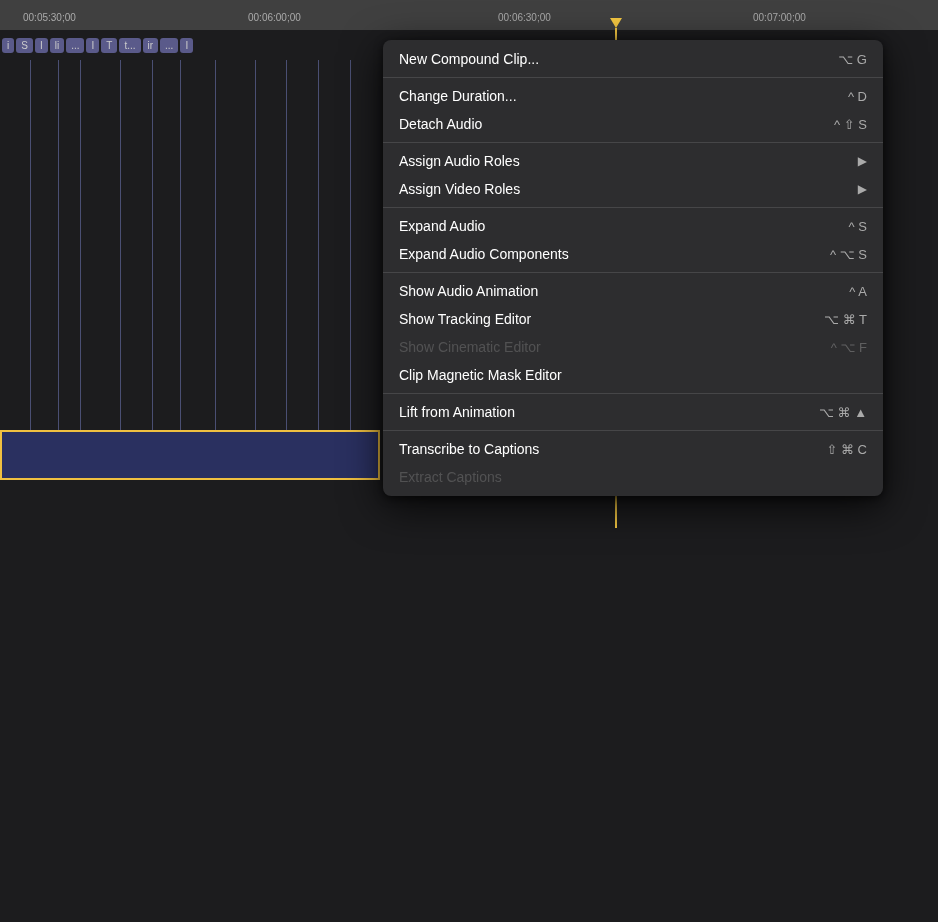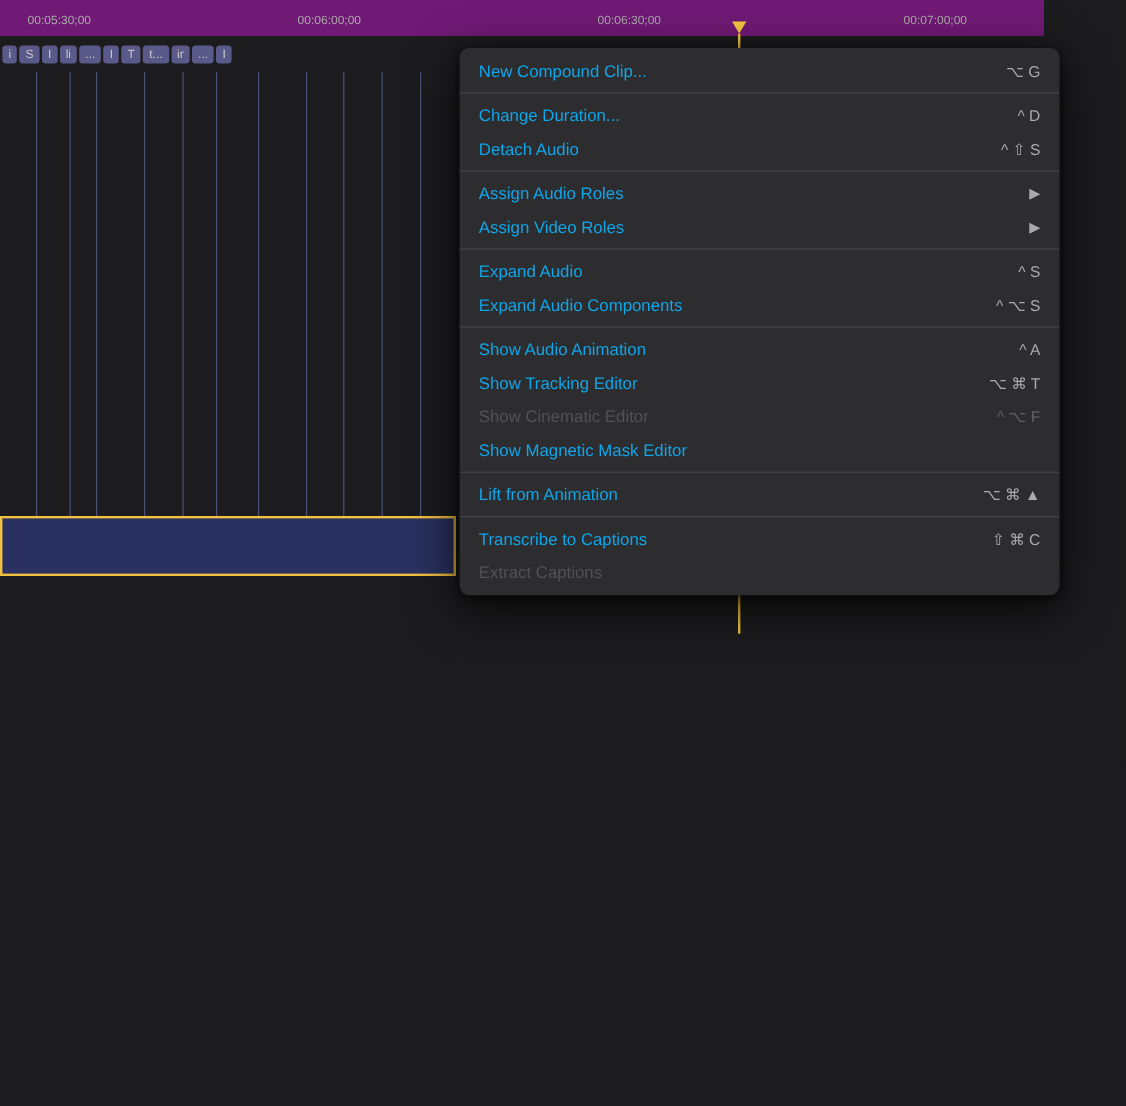--- a/index.html
+++ b/index.html
@@ -21,23 +21,23 @@
       width: 938px;
       height: 922px;
       background: #1c1c1e;
     }
 
     
     .timeline-ruler {
       position: absolute;
       top: 0;
       left: 0;
-      width: 870px;
+      width: 938px;
       height: 30px;
-      background: #701a75;
+      background: #404040;
       display: flex;
       align-items: center;
     }
 
     .ruler-label {
       color: #aaa;
       font-size: 10px;
       padding-top: 4px;
       padding-left: 3px;
       white-space: nowrap;
@@ -137,21 +137,21 @@
       cursor: default;
       min-height: 28px;
     }
 
     .menu-item.disabled {
       opacity: 0.4;
       pointer-events: none;
     }
 
     .menu-item-label {
-      color: #0ea5e9;
+      color: #ffffff;
       font-size: 14px;
       font-weight: 400;
     }
 
     .menu-item.disabled .menu-item-label {
       color: #888;
     }
 
     .menu-item-shortcut {
       color: #aaa;
@@ -288,21 +288,21 @@
     <span class="menu-item-label">Show Tracking Editor</span>
     <span class="menu-item-shortcut">⌥ ⌘ T</span>
   </div>
 
   <div class="menu-item disabled">
     <span class="menu-item-label">Show Cinematic Editor</span>
     <span class="menu-item-shortcut">^ ⌥ F</span>
   </div>
 
   <div class="menu-item">
-    <span class="menu-item-label">Show Magnetic Mask Editor</span>
+    <span class="menu-item-label">Clip Magnetic Mask Editor</span>
     <span class="menu-item-shortcut"></span>
   </div>
 
   <div class="menu-separator"></div>
 
   <div class="menu-item">
     <span class="menu-item-label">Lift from Animation</span>
     <span class="menu-item-shortcut">⌥ ⌘ ▲</span>
   </div>
 

